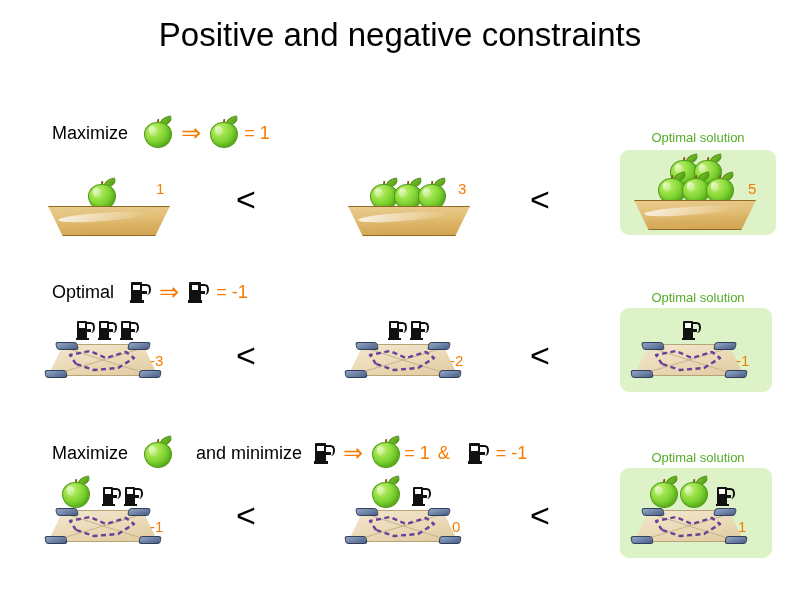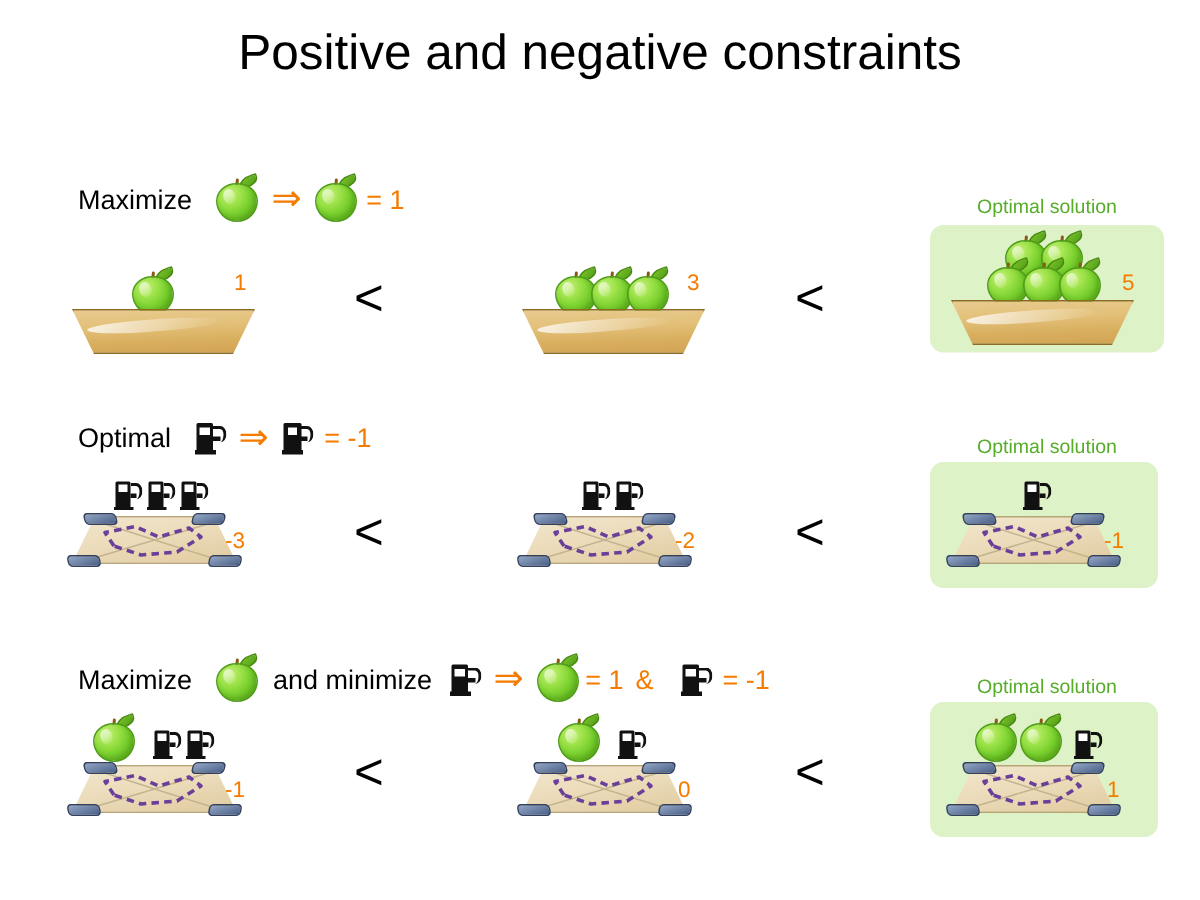--- a/index.html
+++ b/index.html
@@ -347,21 +347,21 @@
 
   <div class="row" style="top:0;">
 
     <div class="legend" style="left:52px;top:438px;">
       <span class="word">Maximize</span>
       <span class="apple" style="width:28px;height:30px;margin-left:16px;">
         <span class="stem"></span>
           <span class="leaf"></span>
           <span class="body"></span>
       </span>
-      <span class="word" style="margin-left:10px;">and minimize</span>
+      <span class="word" style="margin-left:24px;">and minimize</span>
       <span class="pump" style="width:20px;height:22px;margin-left:12px;">
         <span class="tank"></span>
           <span class="win"></span>
           <span class="hose"></span>
           <span class="nozzle"></span>
           <span class="base"></span>
       </span>
       <span class="arrow">⇒</span>
       <span class="apple" style="width:28px;height:30px;">
         <span class="stem"></span>

